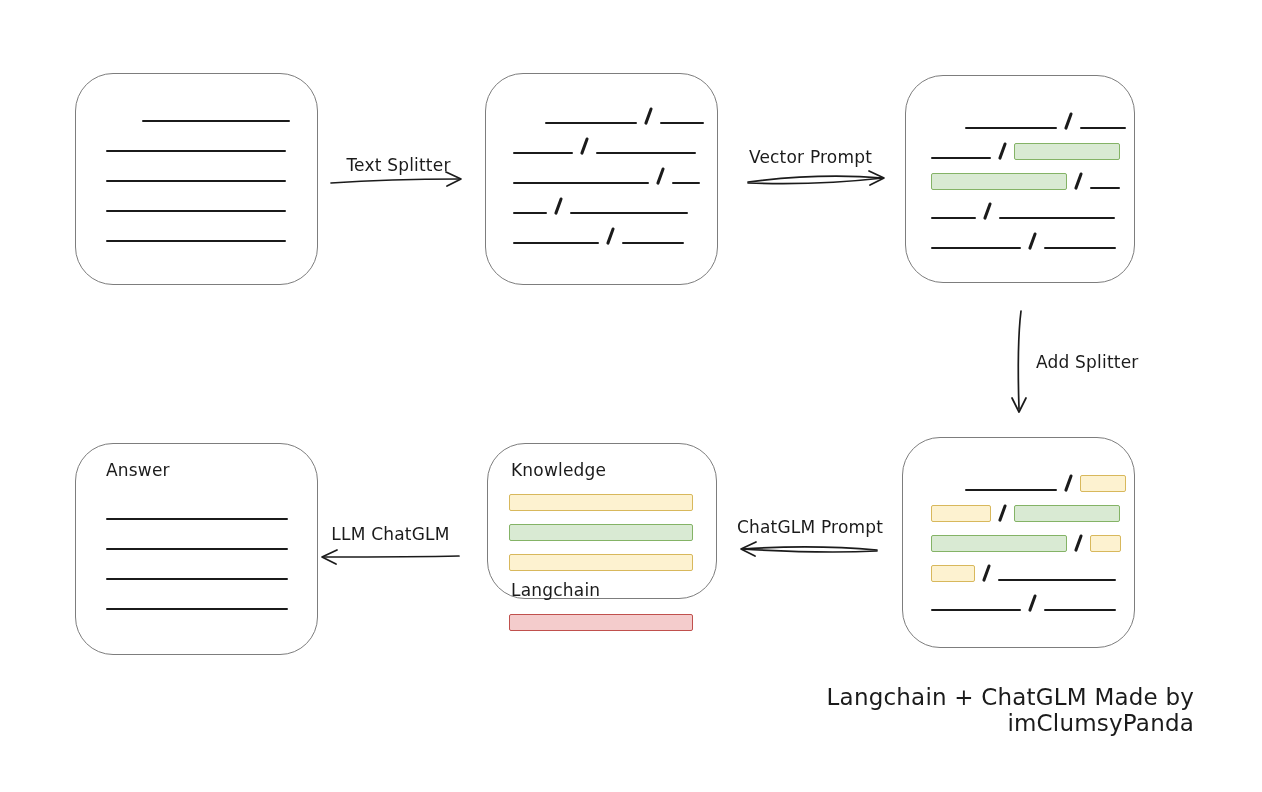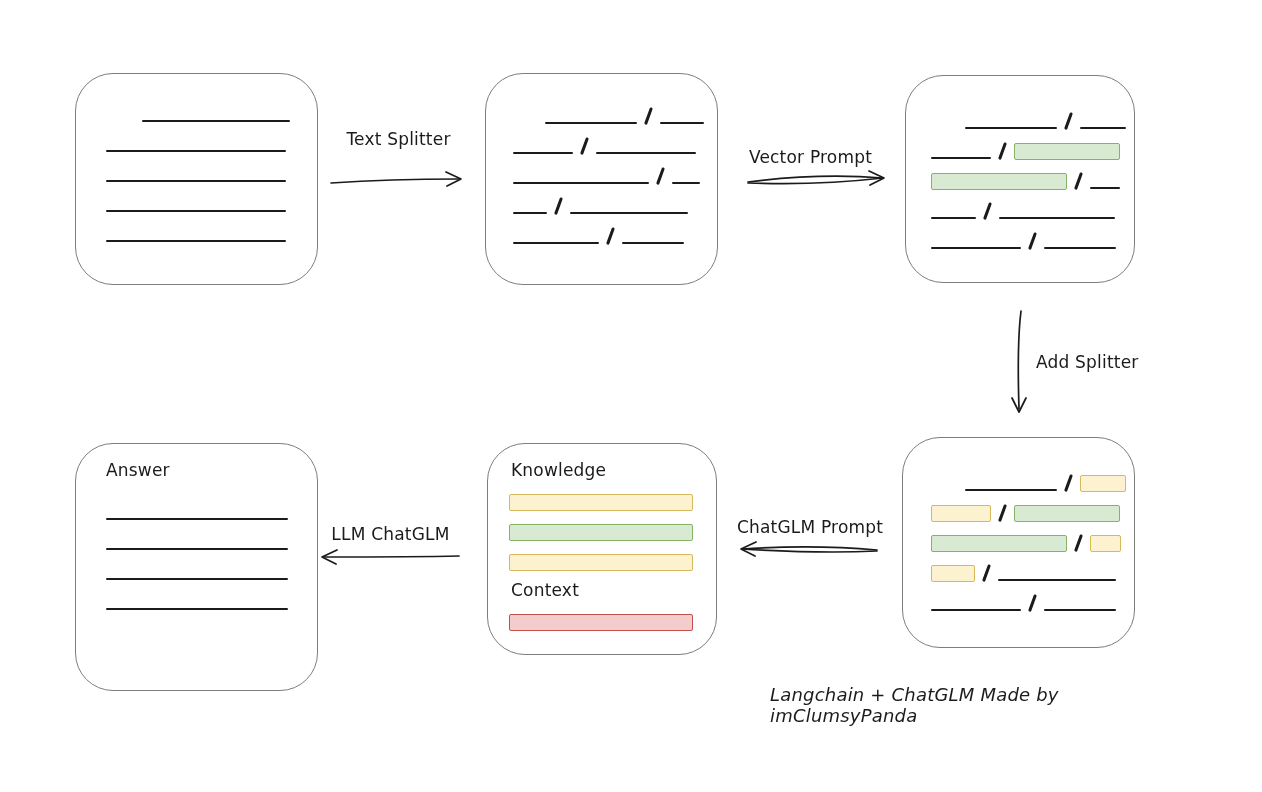--- a/index.html
+++ b/index.html
@@ -32,22 +32,22 @@
   .bars-col{position:absolute;display:flex;flex-direction:column;gap:13px;}
   .box-title{
     position:absolute;font-size:17px;font-weight:500;letter-spacing:.2px;
     white-space:nowrap;color:var(--ink,#1b1b1b);
   }
   .arrow-label{
     position:absolute;font-size:17px;font-weight:500;letter-spacing:.2px;
     text-align:center;white-space:nowrap;color:var(--ink,#1b1b1b);
   }
   .caption{
-    position:absolute;left:770px;top:684px;width:424px;text-align:left;
-    font-size:18px;font-weight:500;letter-spacing:.2px;color:var(--ink,#1b1b1b);font-style:italic;
+    position:absolute;left:770px;top:684px;width:424px;text-align:right;
+    font-size:23px;font-weight:500;letter-spacing:.2px;color:var(--ink,#1b1b1b);
   }
   svg.arrows{position:absolute;inset:0;pointer-events:none;}
   svg.arrows path{stroke:var(--ink,#1b1b1b);stroke-width:1.7;fill:none;stroke-linecap:round;stroke-linejoin:round;}
 </style>
 </head>
 <body>
 
 <div class="canvas">
 
   <div class="box" style="left:75px;top:73px;width:243px;height:212px;">
@@ -157,34 +157,34 @@
           <div class="ln" style="width: 118px;"></div>
         </div>
         <div class="row">
           <div class="ln" style="width: 90px;"></div>
           <div class="sl"></div>
           <div class="ln" style="width: 72px;"></div>
         </div>
       </div>
   </div>
 
-  <div class="box" style="left:487px;top:443px;width:230px;height:212px;">
+  <div class="box" style="left:487px;top:443px;width:230px;height:156px;">
     <div class="box-title" style="left:23px;top:16px;">Knowledge</div>
     <div class="bars-col" style="left:21px;top:50px;">
         <div class="bar wide-bar bar-yellow"></div>
         <div class="bar wide-bar bar-green"></div>
         <div class="bar wide-bar bar-yellow"></div>
       </div>
-    <div class="box-title" style="left:23px;top:136px;">Context</div>
+    <div class="box-title" style="left:23px;top:136px;">Langchain</div>
     <div class="bars-col" style="left:21px;top:170px;">
         <div class="bar wide-bar bar-red"></div>
       </div>
   </div>
 
-  <div class="box" style="left:75px;top:443px;width:243px;height:248px;">
+  <div class="box" style="left:75px;top:443px;width:243px;height:212px;">
     <div class="box-title" style="left:30px;top:16px;">Answer</div>
     <div class="rows" style="padding:47px 0 0 30px;">
         <div class="row">
           <div class="ln" style="width: 182px;"></div>
         </div>
         <div class="row">
           <div class="ln" style="width: 182px;"></div>
         </div>
         <div class="row">
           <div class="ln" style="width: 182px;"></div>
@@ -213,21 +213,21 @@
       <path d="M877 550 C 832 546 788 546 742 549"></path>
       <path d="M877 551 C 835 553 792 552 742 549"></path>
       <path d="M756 542 L741 549 L755 556"></path>
     </g>
     <g>
       <path d="M459 556 C 418 557 375 557 323 557"></path>
       <path d="M337 550 L322 557 L336 564"></path>
     </g>
   </svg>
 
-  <div class="arrow-label" style="left:336px;top:129px;width:125px;">Text Splitter</div>
+  <div class="arrow-label" style="left:336px;top:155px;width:125px;">Text Splitter</div>
   <div class="arrow-label" style="left:743px;top:147px;width:135px;">Vector Prompt</div>
   <div class="arrow-label" style="left:1036px;top:352px;text-align:left;">Add Splitter</div>
   <div class="arrow-label" style="left:735px;top:517px;width:150px;">ChatGLM Prompt</div>
   <div class="arrow-label" style="left:328px;top:524px;width:125px;">LLM ChatGLM</div>
 
   <div class="caption">Langchain + ChatGLM Made by imClumsyPanda</div>
 
 </div>
 
 </body></html>

